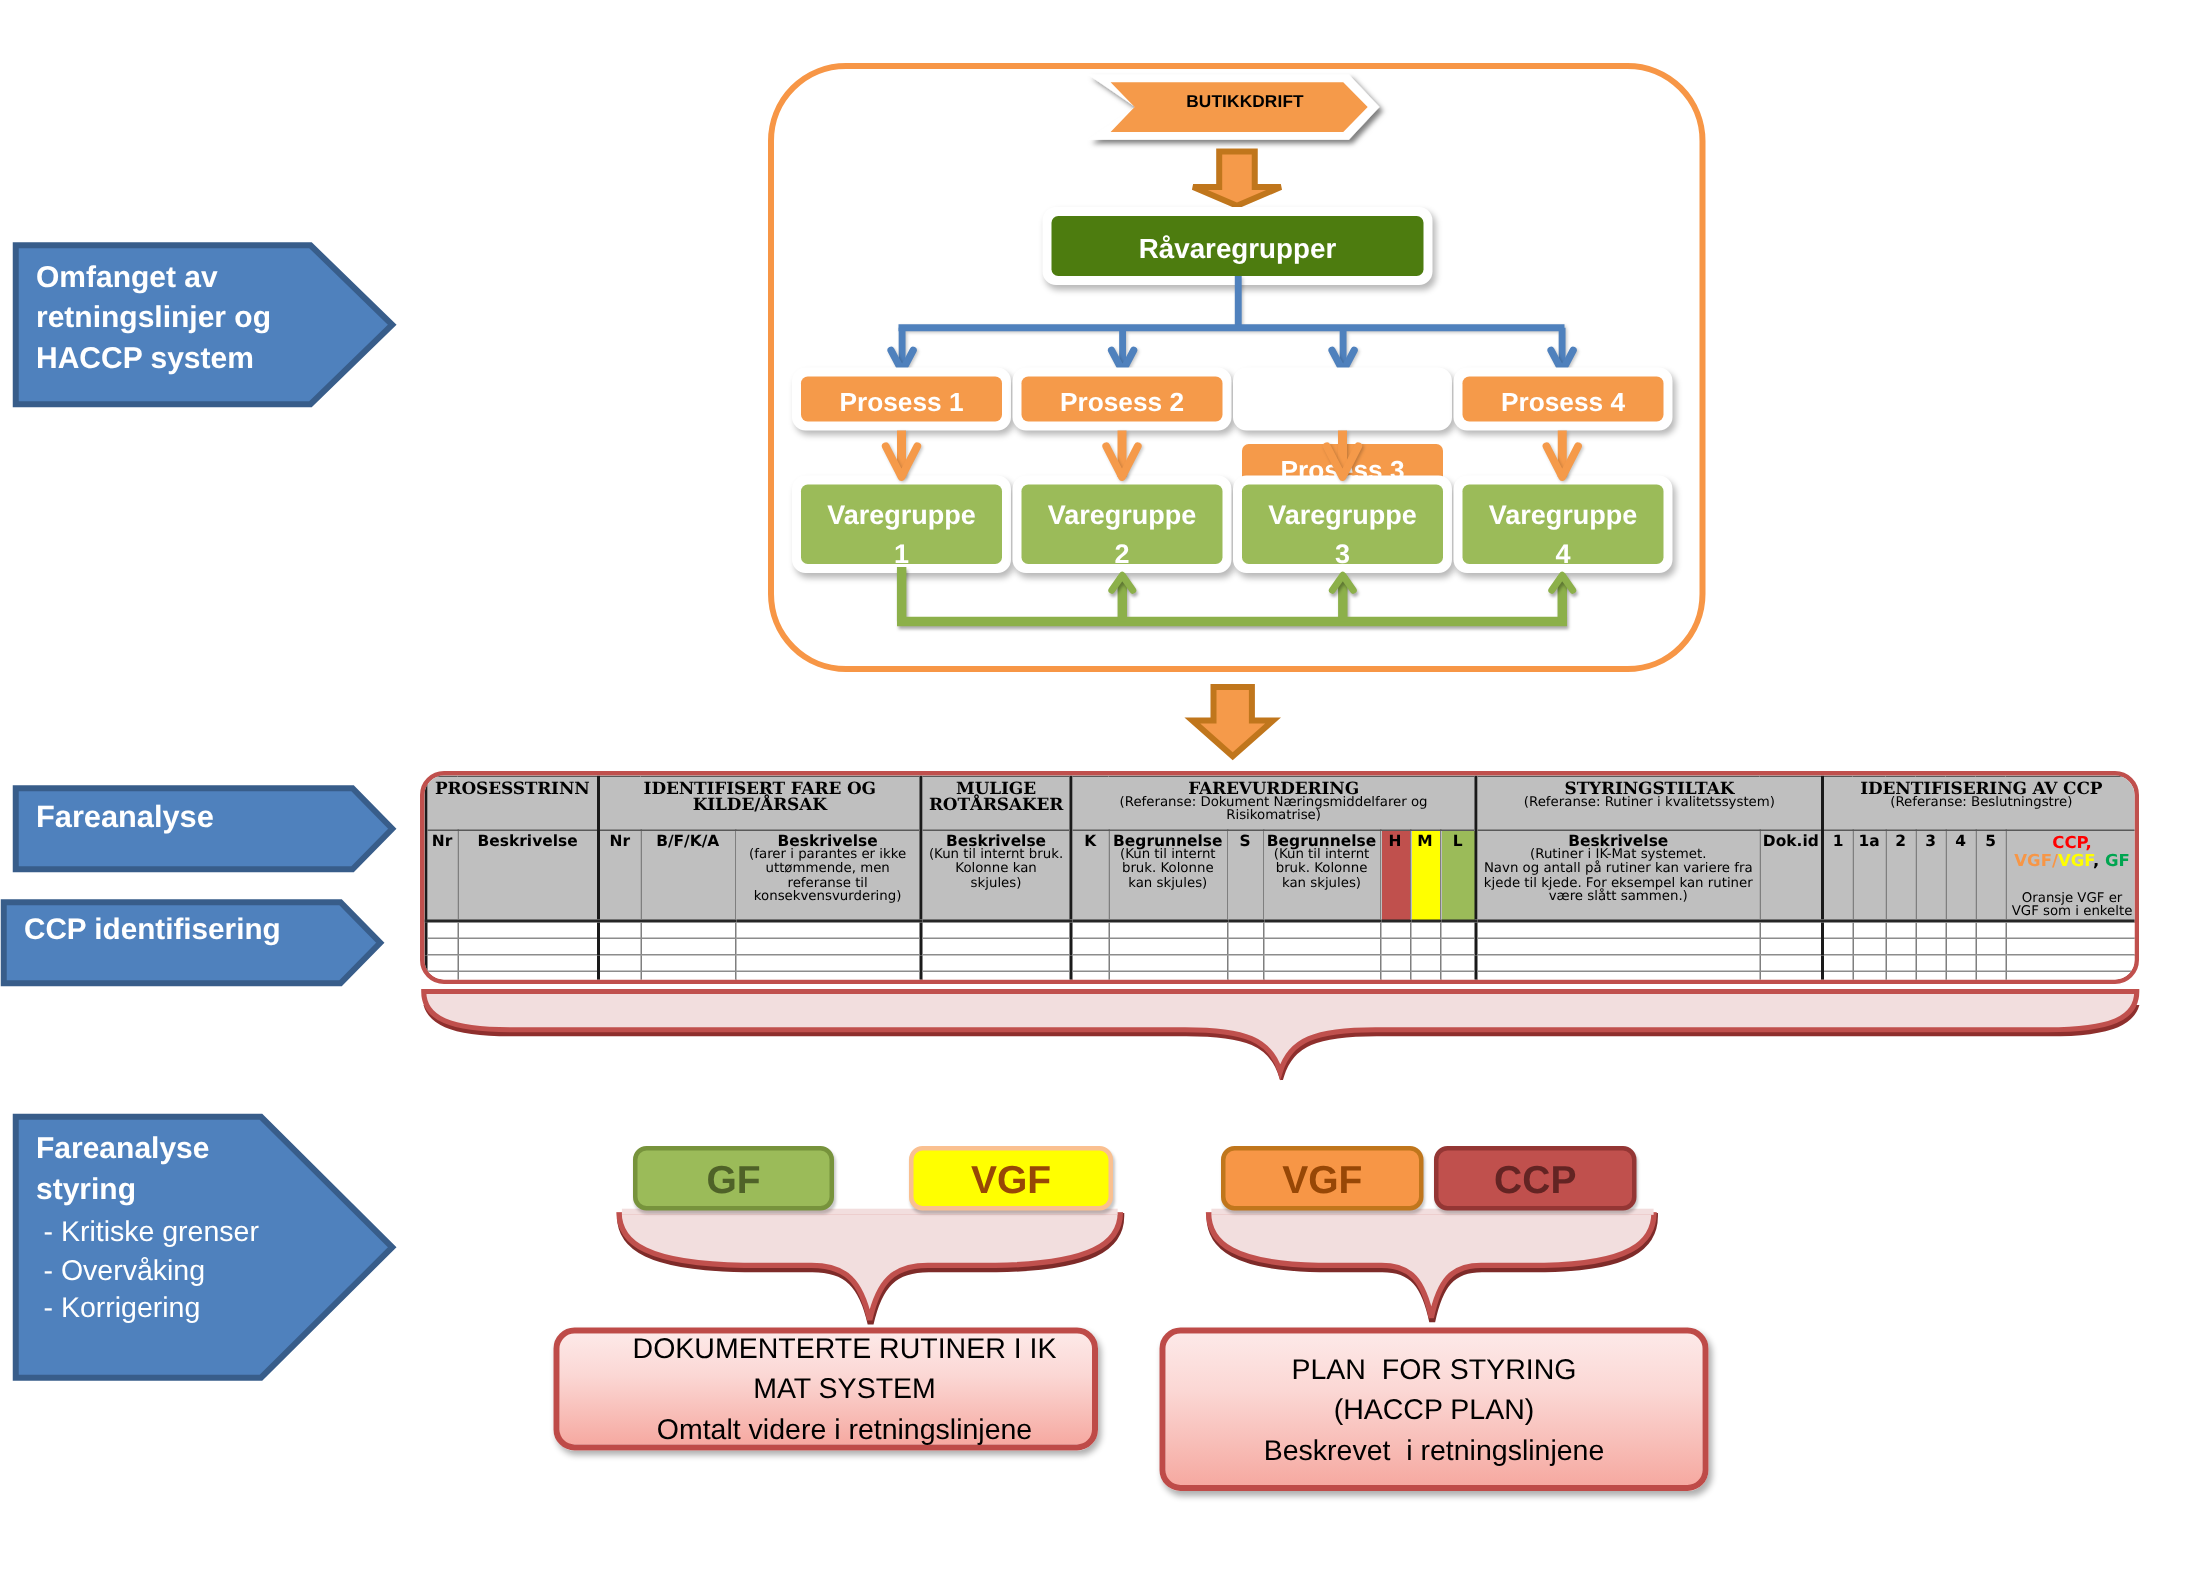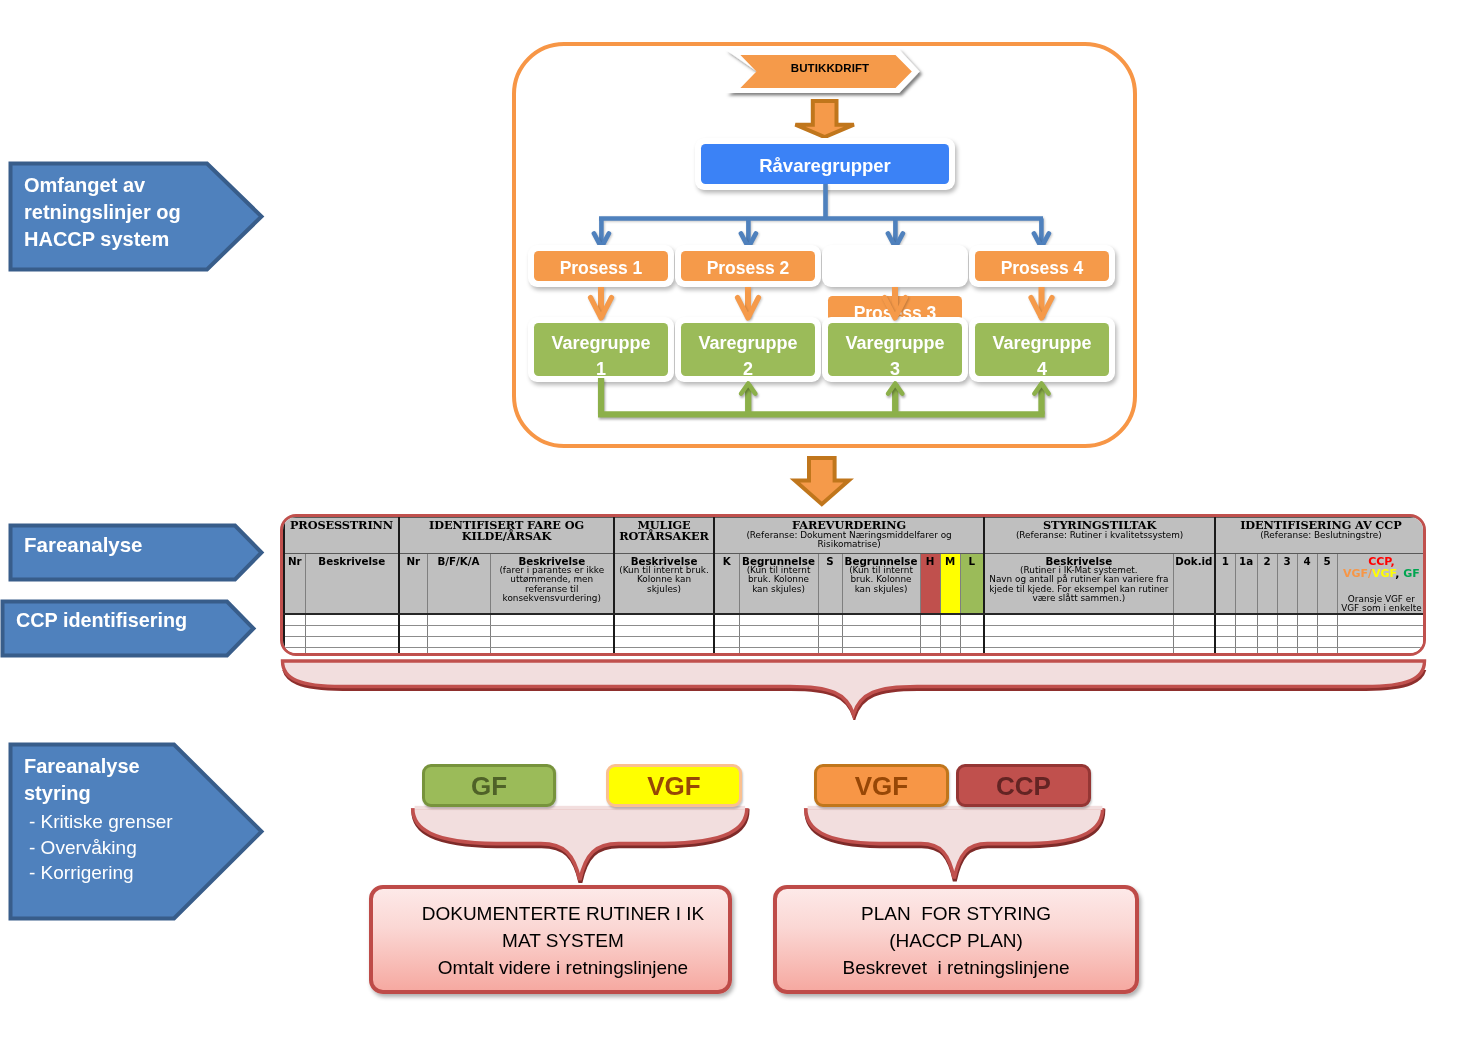--- a/index.html
+++ b/index.html
@@ -100,21 +100,21 @@
     <path d="M17.4 7.9 H172.5 L188.8 24.4 L172.5 41 H17.4 L33.4 24.4 Z" fill="#F59A4A"></path>
   </svg>
   <div class="abs" style="left:37px;top:14.5px;width:140px;text-align:center;font-size:11.5px;font-weight:bold;color:#000;letter-spacing:0.1px;">BUTIKKDRIFT</div>
 </div>
 
 <svg class="abs" style="left:789px;top:97px;" width="70" height="42" viewBox="0 0 70 42">
   <path d="M23.8 4 H47.5 V27.7 H64.9 L35.65 40.2 L6.4 27.7 H23.8 Z" fill="#F59A4A" stroke="#C0761C" stroke-width="4" stroke-linejoin="miter"></path>
 </svg>
 
 <div class="node-wrap" style="left:695px;top:138px;width:260px;height:52px;">
-  <div class="node" style="left:6px;top:6px;width:248px;height:40px;background:#3b82f6;font-size:18.5px;padding-top:4px;">
+  <div class="node" style="left:6px;top:6px;width:248px;height:40px;background:#4d7c0f;font-size:18.5px;padding-top:4px;">
     <span>Råvaregrupper</span>
   </div>
 </div>
 
 <svg class="abs" style="left:520px;top:180px;" width="620" height="75" viewBox="0 0 620 75">
   <g fill="none" stroke="#4F81BD" stroke-width="4.6" stroke-linecap="butt" style="filter:drop-shadow(1px 1.5px 1px rgba(0,0,0,0.22))">
     <path d="M305.5 4 V38.5"></path>
     <path d="M79 38.5 H523"></path>
     <path d="M81.4 38.5 V67.5"></path>
       <path d="M228.4 38.5 V67.5"></path>
@@ -427,15 +427,15 @@
     </div>
     <div class="tag" style="left: 606px; top: 764px; width: 136px; height: 43px; background: rgb(255, 255, 0); border: 3px solid rgb(250, 192, 144); color: rgb(151, 71, 6);">
       <span>VGF</span>
     </div>
     <div class="tag" style="left: 814px; top: 764px; width: 135px; height: 43px; background: rgb(247, 150, 70); border: 3px solid rgb(192, 118, 28); color: rgb(151, 71, 6);">
       <span>VGF</span>
     </div>
     <div class="tag" style="left: 956px; top: 764px; width: 135px; height: 43px; background: rgb(192, 80, 77); border: 3px solid rgb(148, 54, 52); color: rgb(99, 36, 35);">
       <span>CCP</span>
     </div>
-    <div class="pinkbox" style="left: 369px; top: 885px; width: 363px; height: 109px; padding-left: 25px;"><div>DOKUMENTERTE RUTINER I IK</div><div>MAT SYSTEM</div><div>Omtalt videre i retningslinjene</div></div>
+    <div class="pinkbox" style="left: 369px; top: 885px; width: 363px; height: 82px; padding-left: 25px;"><div>DOKUMENTERTE RUTINER I IK</div><div>MAT SYSTEM</div><div>Omtalt videre i retningslinjene</div></div>
     <div class="pinkbox" style="left: 773px; top: 885px; width: 366px; height: 109px;"><div>PLAN  FOR STYRING</div><div>(HACCP PLAN)</div><div>Beskrevet  i retningslinjene</div></div>
   </div>
 
 </body></html>

